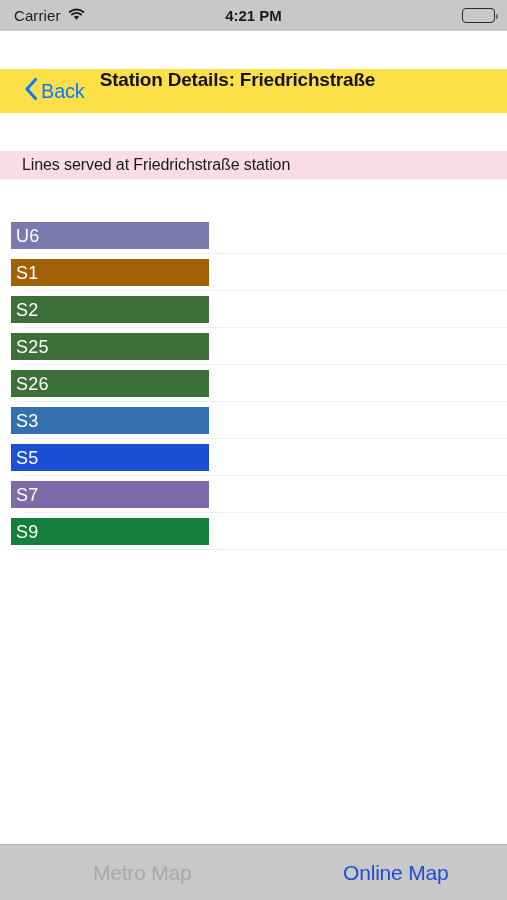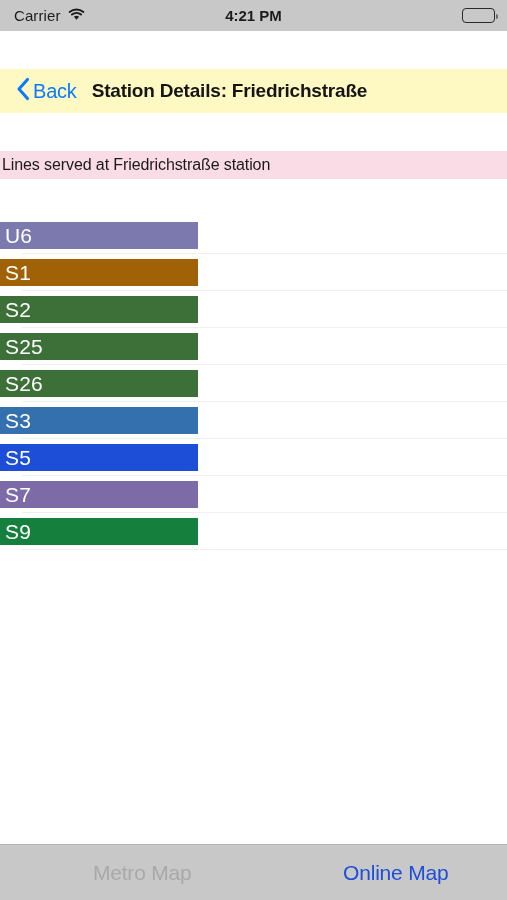--- a/index.html
+++ b/index.html
@@ -82,26 +82,25 @@
   .battery-fill {
     width: 100%;
     height: 100%;
     background: #0b0b0b;
     border-radius: 1.5px;
   }
 
   
   .nav-bar {
     height: 44px;
-    background: #fef9c3;
-    display: flex;
-    align-items: center;
-    flex: none;
-    position: relative;
-    padding-left: 16px;
+    background: #fde047;
+    display: flex;
+    flex: none;
+    position: relative;
+    padding-left: 24px;
     box-sizing: border-box;
   }
   .back-button {
     display: flex;
     align-items: center;
     gap: 3px;
     cursor: pointer;
     flex: none;
   }
   .back-chevron { display: block; }
@@ -118,21 +117,21 @@
     letter-spacing: -0.2px;
     white-space: nowrap;
   }
 
   
   .section-header {
     background: #fadce6;
     height: 28px;
     display: flex;
     align-items: center;
-    padding-left: 2px;
+    padding-left: 22px;
     box-sizing: border-box;
     flex: none;
     font-size: 16px;
     color: #1a1a1a;
     letter-spacing: -0.1px;
   }
 
   
   .table-area {
     flex: 1 1 auto;
@@ -152,27 +151,27 @@
     position: absolute;
     left: 22px;
     right: 0;
     bottom: 0;
     height: 1px;
     background: #efeff0;
   }
   .line-badge {
     width: 198px;
     height: 27px;
-    margin-left: 0;
+    margin-left: 11px;
     display: flex;
     align-items: center;
     box-sizing: border-box;
     padding-left: 5px;
     color: #ffffff;
-    font-size: 21px;
+    font-size: 18px;
     letter-spacing: 0.2px;
     line-height: 1;
   }
 
   
   .toolbar {
     height: 56px;
     background: #c8c8c8;
     border-top: 1px solid #b3b3b3;
     display: flex;

